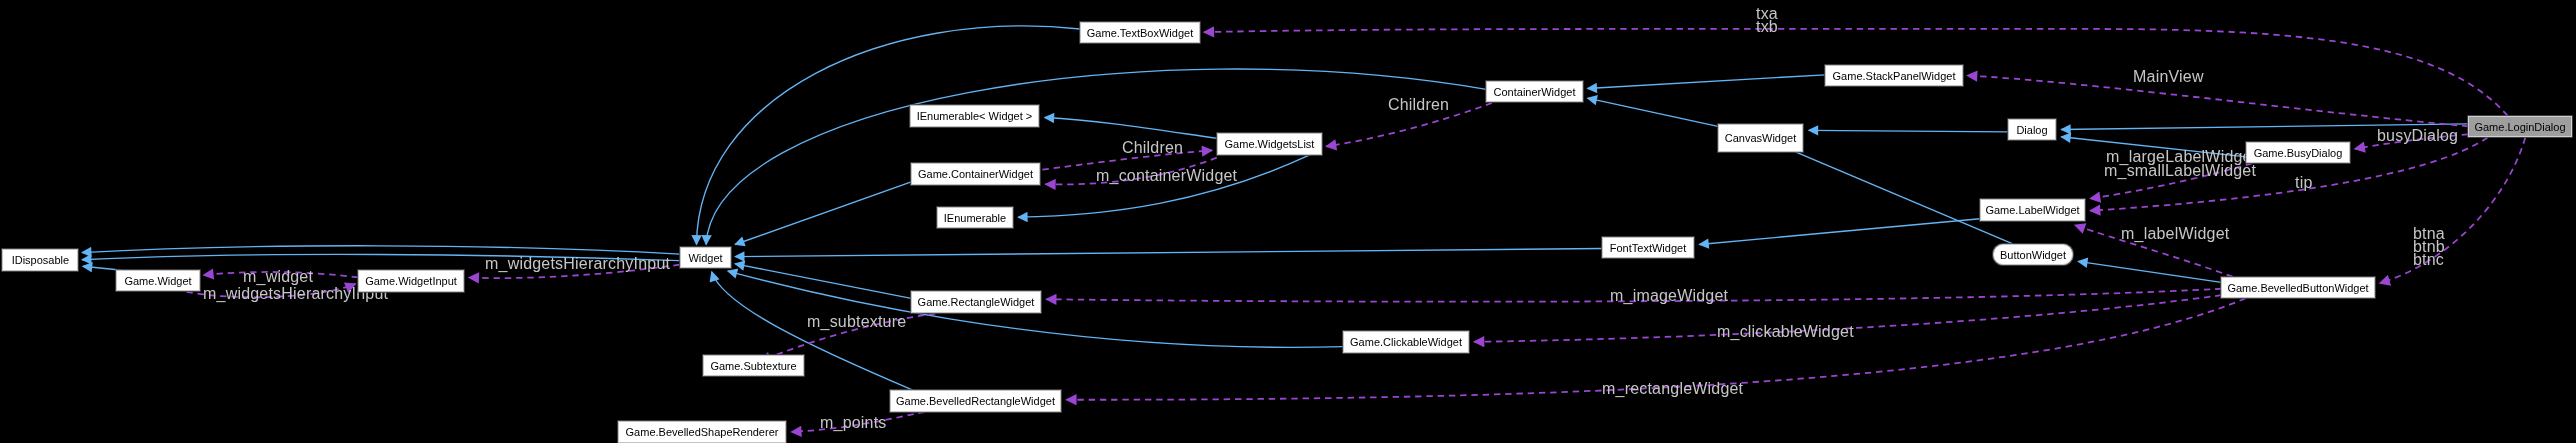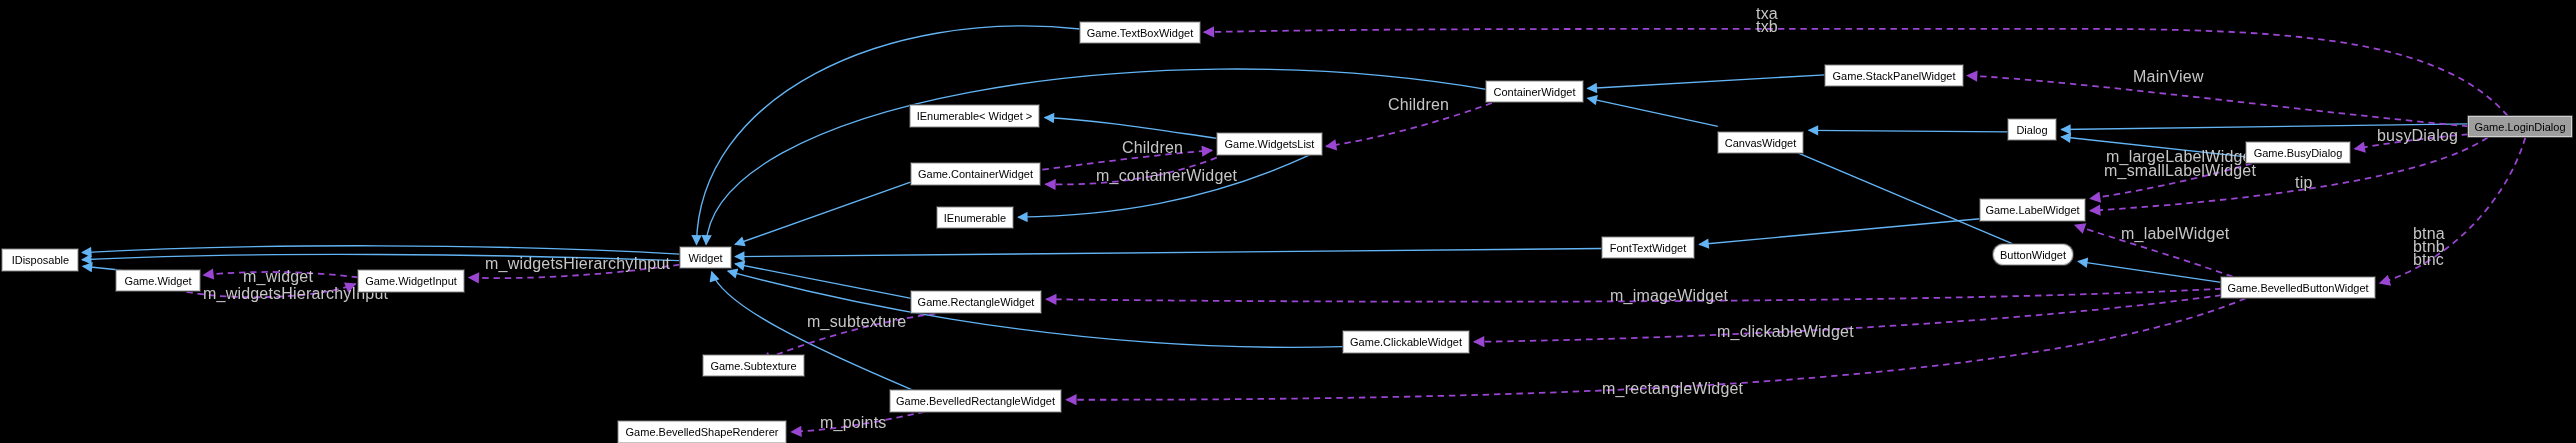--- a/index.html
+++ b/index.html
@@ -82,21 +82,21 @@
     <div class="node" style="left: 116px; top: 270px; width: 84px; height: 21px;">Game.Widget</div>
     <div class="node" style="left: 358px; top: 270px; width: 106px; height: 22px;">Game.WidgetInput</div>
     <div class="node" style="left: 680px; top: 247px; width: 51px; height: 21px;">Widget</div>
     <div class="node" style="left: 1080px; top: 22px; width: 120px; height: 21px;">Game.TextBoxWidget</div>
     <div class="node" style="left: 910px; top: 105px; width: 129px; height: 22px;">IEnumerable&lt; Widget &gt;</div>
     <div class="node" style="left: 1217px; top: 133px; width: 105px; height: 22px;">Game.WidgetsList</div>
     <div class="node" style="left: 911px; top: 163px; width: 129px; height: 22px;">Game.ContainerWidget</div>
     <div class="node" style="left: 937px; top: 207px; width: 76px; height: 21px;">IEnumerable</div>
     <div class="node" style="left: 1486px; top: 81px; width: 97px; height: 21px;">ContainerWidget</div>
     <div class="node" style="left: 1825px; top: 65px; width: 138px; height: 21px;">Game.StackPanelWidget</div>
-    <div class="node" style="left: 1718px; top: 132px; width: 85px; height: 21px;">CanvasWidget</div>
+    <div class="node" style="left: 1718px; top: 124px; width: 85px; height: 28px;">CanvasWidget</div>
     <div class="node" style="left: 2008px; top: 119px; width: 48px; height: 21px;">Dialog</div>
     <div class="node highlight" style="left: 2468px; top: 116px; width: 104px; height: 21px;">Game.LoginDialog</div>
     <div class="node" style="left: 2246px; top: 142px; width: 104px; height: 21px;">Game.BusyDialog</div>
     <div class="node" style="left: 1980px; top: 199px; width: 105px; height: 22px;">Game.LabelWidget</div>
     <div class="node" style="left: 1602px; top: 237px; width: 92px; height: 21px;">FontTextWidget</div>
     <div class="node" style="left: 1993px; top: 244px; width: 80px; height: 21px; border-radius: 10px;">ButtonWidget</div>
     <div class="node" style="left: 2221px; top: 277px; width: 154px; height: 21px;">Game.BevelledButtonWidget</div>
     <div class="node" style="left: 911px; top: 291px; width: 130px; height: 22px;">Game.RectangleWidget</div>
     <div class="node" style="left: 1343px; top: 331px; width: 126px; height: 22px;">Game.ClickableWidget</div>
     <div class="node" style="left: 655px; top: 355px; width: 101px; height: 21px; margin-left: 48px;">Game.Subtexture</div>

